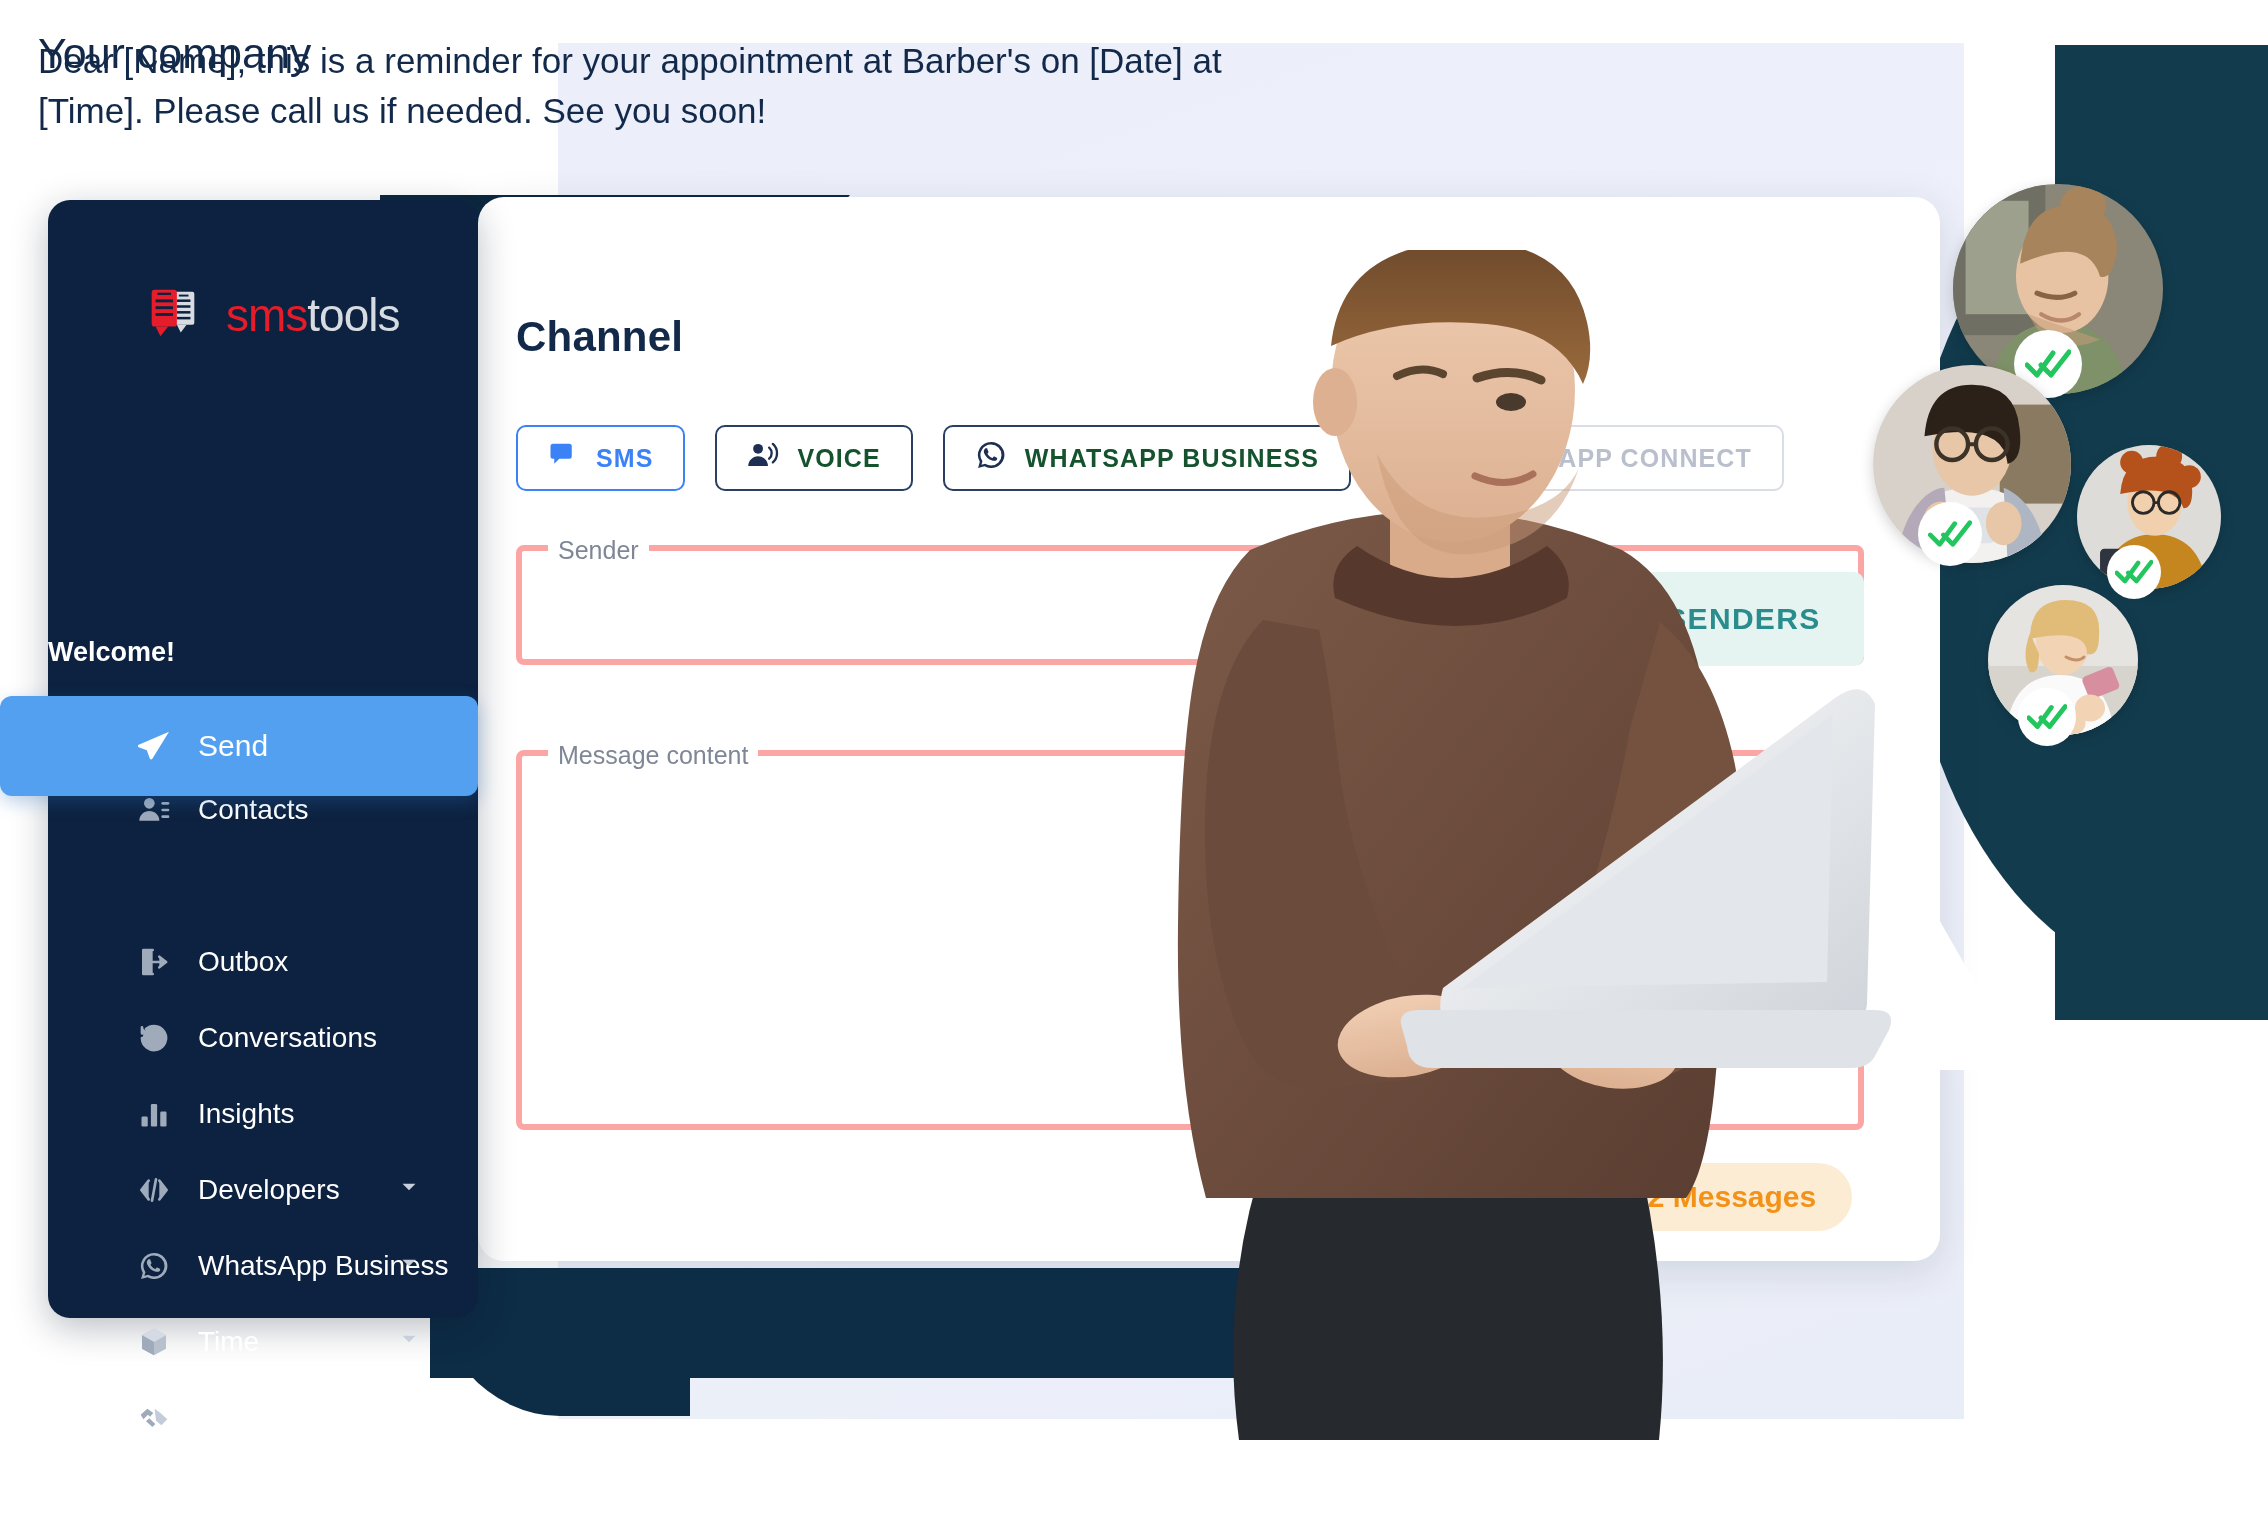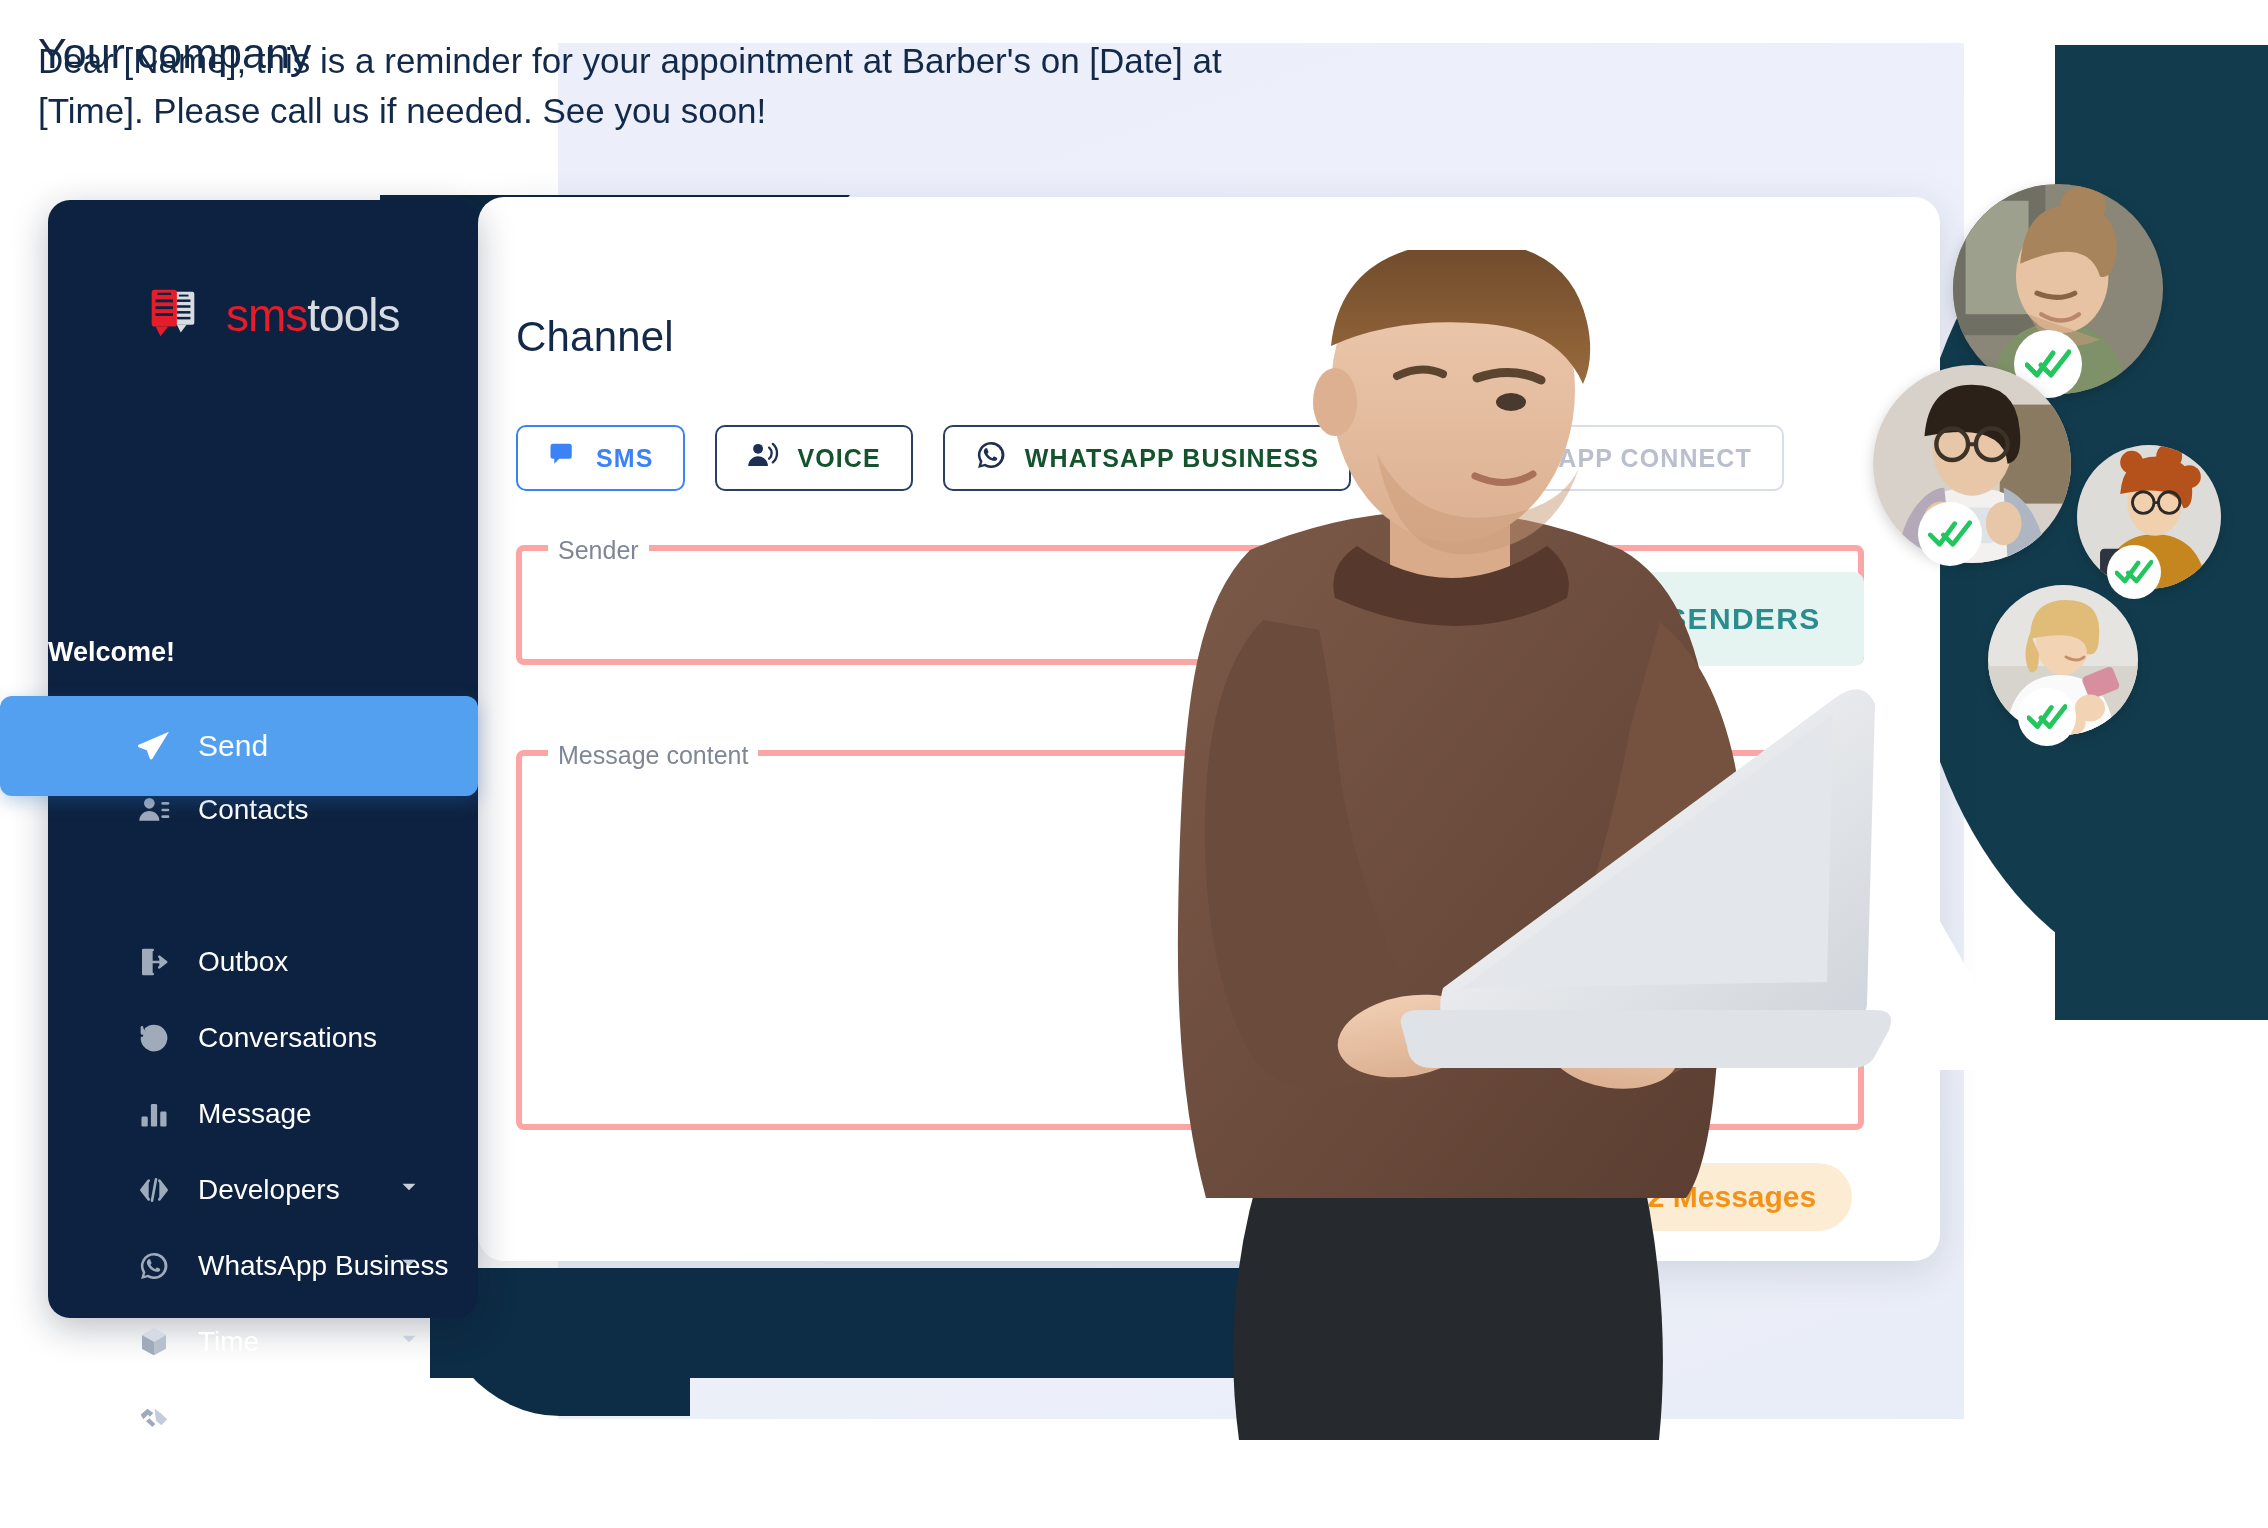--- a/index.html
+++ b/index.html
@@ -55,21 +55,21 @@
   .app-card {
     position: absolute; left: 478px; top: 197px;
     width: 1462px; height: 1064px;
     background: #ffffff;
     border-radius: 26px;
     box-shadow: 0 10px 40px rgba(20,35,60,.13);
     overflow: hidden;
   }
   .app-title {
     position: absolute; left: 516px; top: 313px;
-    font-size: 42px; font-weight: 400; color: #12294a;
+    font-size: 42px; font-weight: 700; color: #12294a;
     letter-spacing: .2px;
   }
 
   
   .tabs { position: absolute; left: 516px; top: 425px; display: flex; gap: 30px; }
   .tab {
     display: flex; align-items: center; gap: 18px;
     height: 66px; padding: 0 30px;
     border: 2px solid #2b3f63; border-radius: 10px;
     background: #fff; color: #14532d;
@@ -361,21 +361,21 @@
       </div>
 
       <div class="nav-item">
         <span class="nav-icon">
           <svg width="30" height="30" viewBox="0 0 24 24">
             <rect x="2" y="14" width="5" height="8" rx="1"></rect>
             <rect x="9.5" y="4" width="5" height="18" rx="1"></rect>
             <rect x="17" y="10" width="5" height="12" rx="1"></rect>
           </svg>
         </span>
-        <span class="nav-label">Message</span>
+        <span class="nav-label">Insights</span>
       </div>
 
       <div class="nav-item">
         <span class="nav-icon">
           <svg width="32" height="32" viewBox="0 0 24 24" fill="none" stroke="#9fabbb" stroke-width="2" stroke-linecap="round" stroke-linejoin="round">
             <path d="M8 5 2.5 12 8 19"></path>
             <path d="M16 5l5.5 7L16 19"></path>
             <path d="M13.5 4 10.5 20"></path>
           </svg>
         </span>

